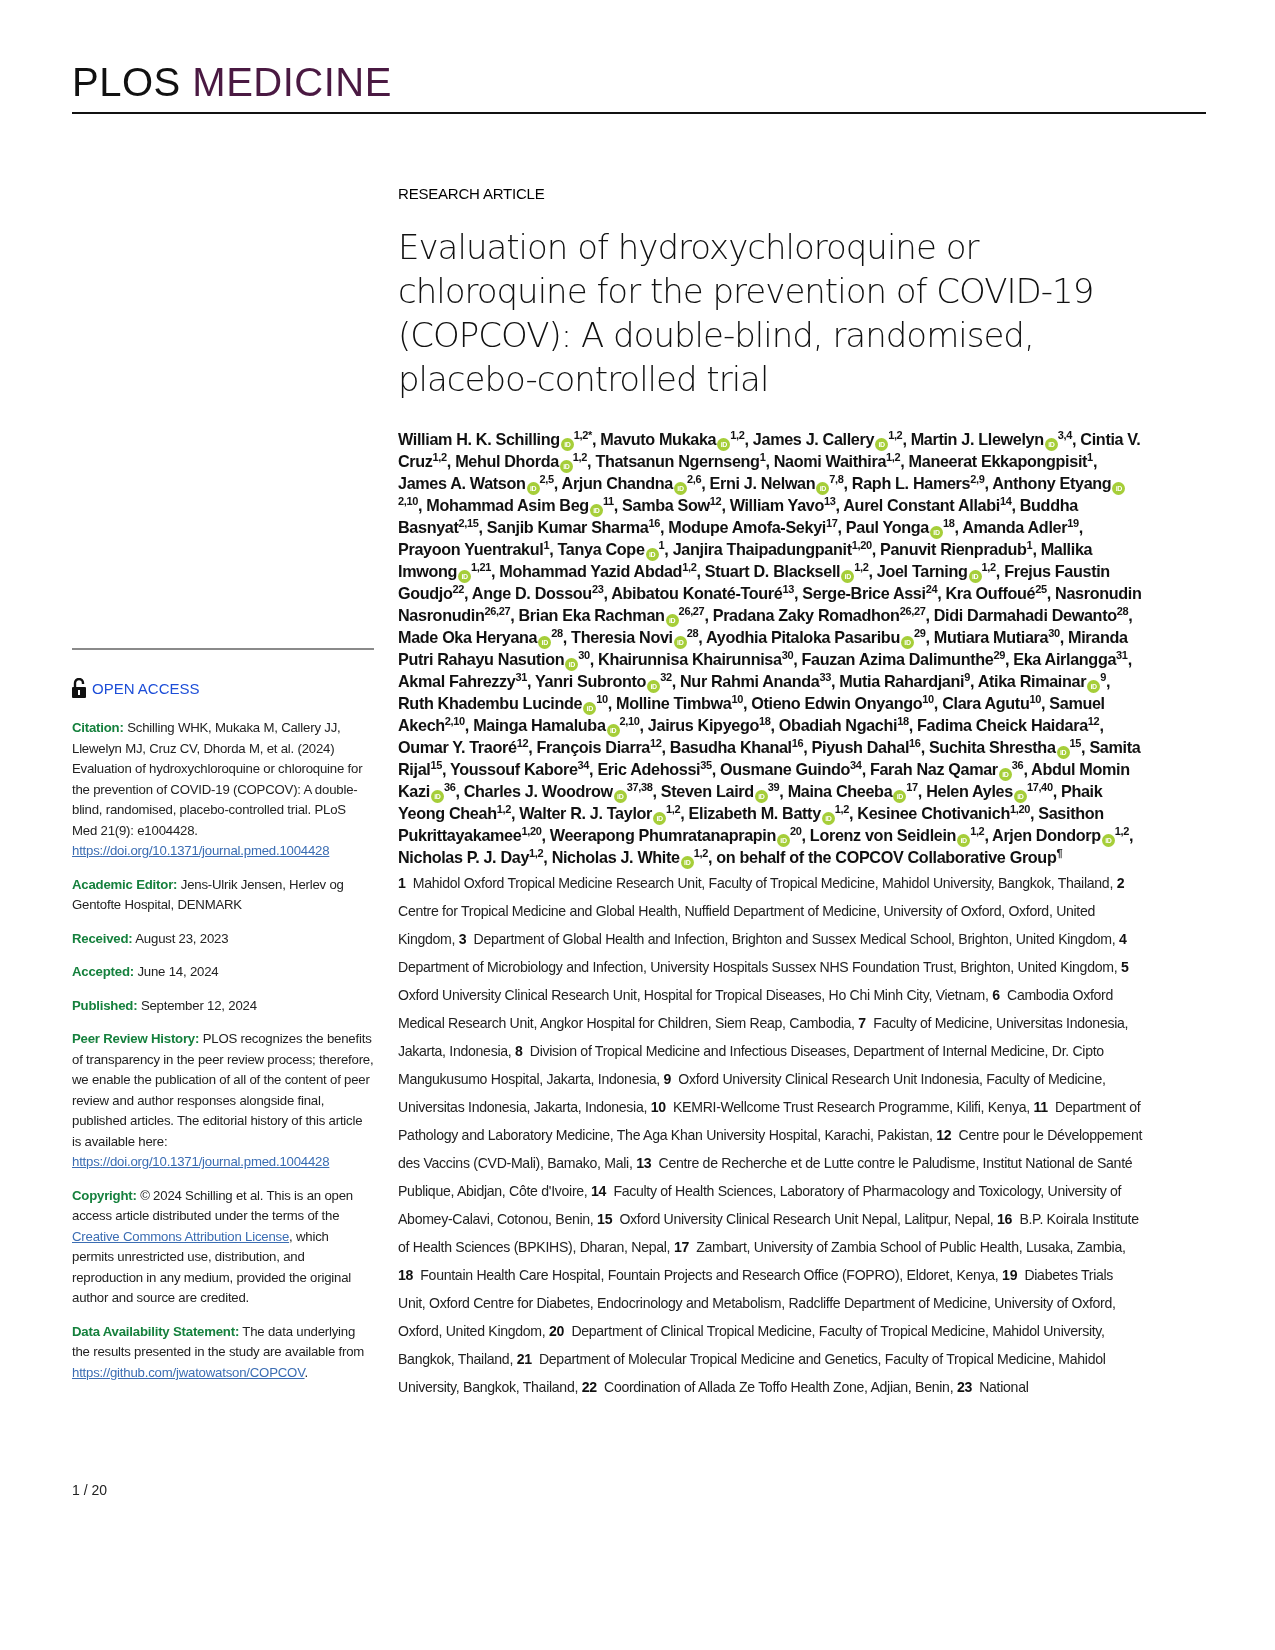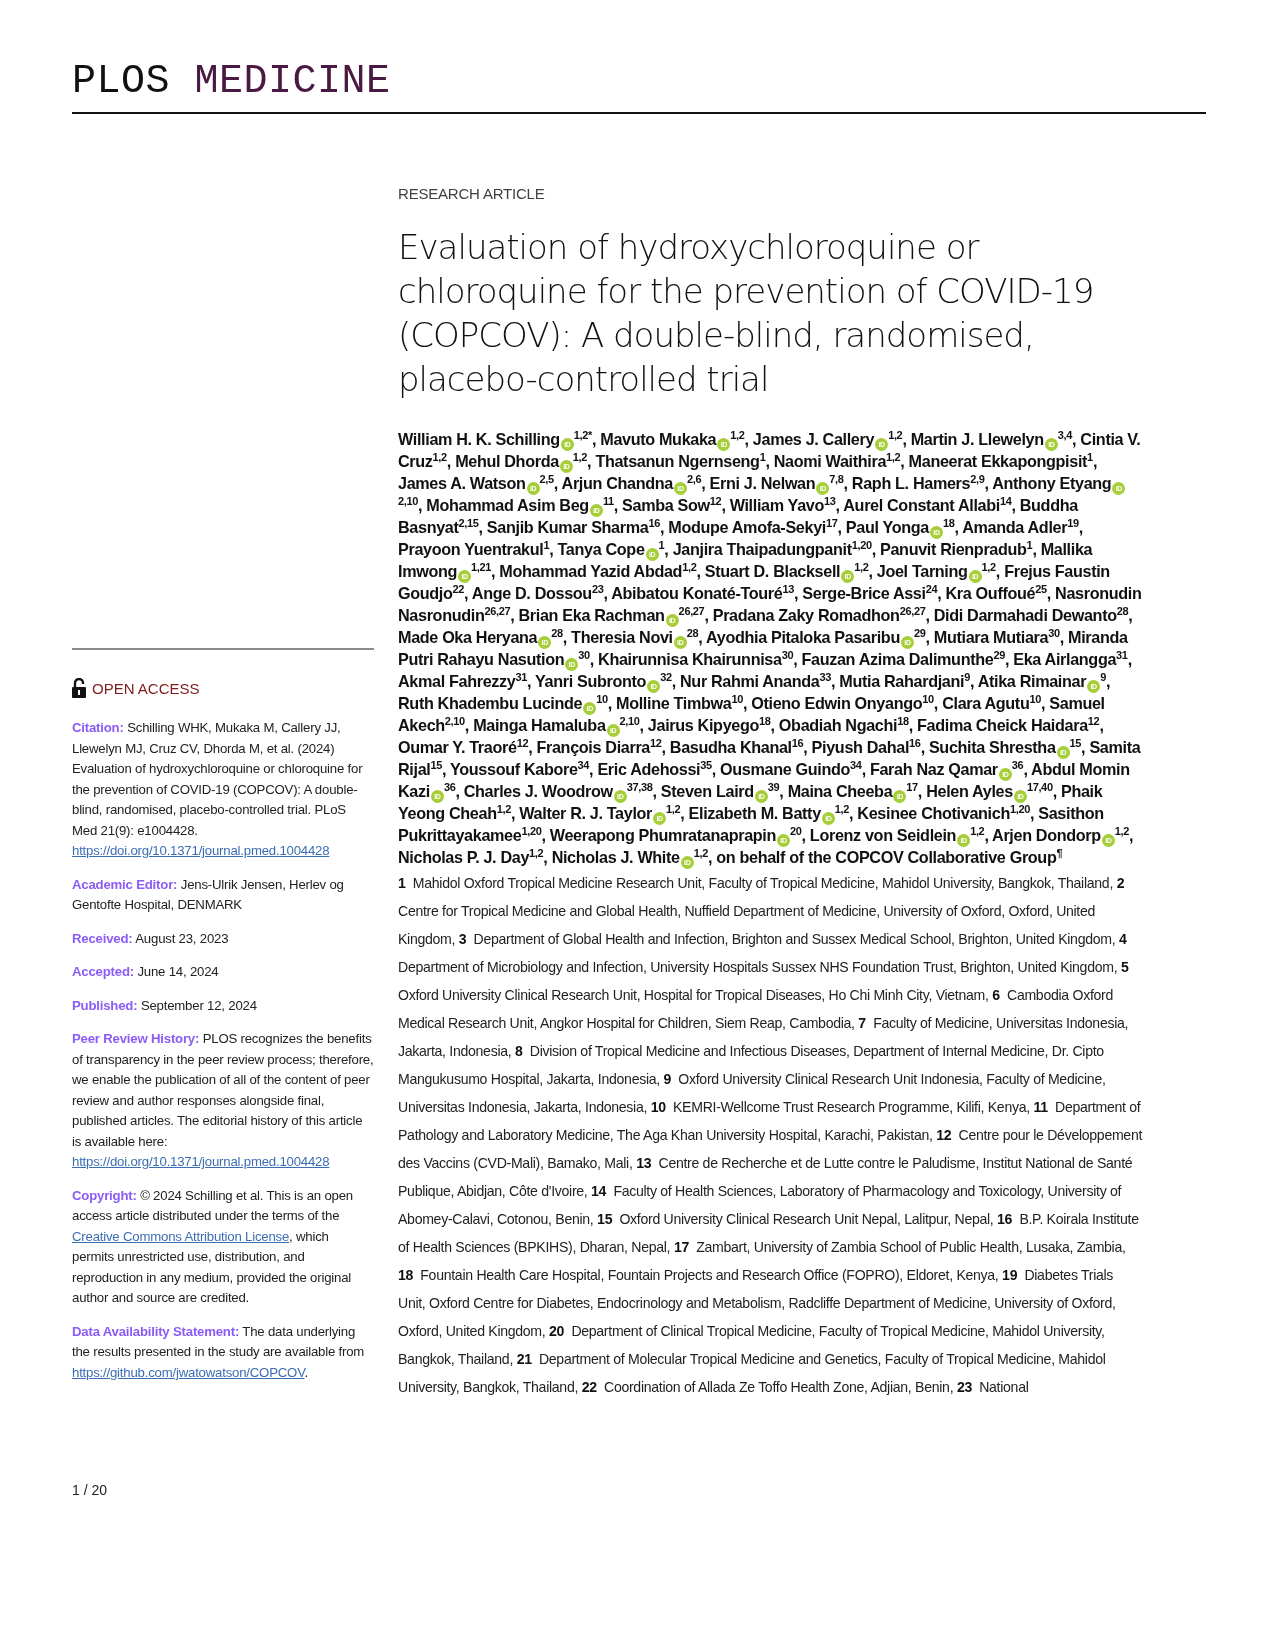--- a/index.html
+++ b/index.html
@@ -1,36 +1,36 @@
 <!DOCTYPE html>
 <html><head>
 <meta charset="utf-8">
 <style>
   html, body { margin: 0; padding: 0; background: #ffffff; }
   body { width: 1275px; height: 1650px; position: relative; overflow: hidden; font-family: "Liberation Sans", sans-serif; color: #111; }
 
-  .masthead { position: absolute; left: 72px; top: 58px; font-family: Liberation Mono, monospace; font-size: 40px; letter-spacing: 0.5px; line-height: 48px; }
+  .masthead { position: absolute; left: 72px; top: 58px; font-family: Liberation Sans, sans-serif; font-size: 40px; letter-spacing: 0.5px; line-height: 48px; }
   .masthead .plos { color: #111; font-weight: 400; }
   .masthead .journal { color: #4a1942; font-weight: 400; }
   .masthead-rule { position: absolute; left: 72px; top: 112px; width: 1134px; height: 2px; background: #111; }
 
   .sidebar { position: absolute; left: 72px; top: 478px; width: 302px; }
   .crossmark { width: 112px; height: 112px; border: 1px solid #bdbdbd; border-radius: 4px; background: linear-gradient(#f6f6f6, #dedede); position: relative; box-sizing: border-box; }
   .crossmark svg { position: absolute; left: 26px; top: 14px; }
   .crossmark .cm-text { position: absolute; left: 0; right: 0; top: 68px; text-align: center; font-size: 15px; line-height: 16px; color: #555; }
   .sidebar-rule { position: absolute; top: 170px; left: 0; width: 302px; height: 2px; background: #8a8a8a; }
-  .oa { position: absolute; top: 200px; left: 0; display: flex; align-items: center; font-size: 15px; color: #7f1d1d; }
+  .oa { position: absolute; top: 200px; left: 0; display: flex; align-items: center; font-size: 15px; color: #1d4ed8; }
   .oa svg { margin-right: 6px; }
   .meta { position: absolute; top: 240px; left: 0; width: 302px; font-family: "Liberation Sans", sans-serif; font-size: 13.2px; line-height: 20.5px; color: #222; letter-spacing: -0.2px; }
   .meta p { margin: 0 0 13px 0; }
-  .meta b { font-weight: 700; color: #8b5cf6; }
+  .meta b { font-weight: 700; color: #15803d; }
   .meta a { color: #3b6db3; text-decoration: underline; }
 
   .main { position: absolute; left: 398px; top: 185px; width: 745px; }
-  .article-type { font-size: 15px; color: #404040; letter-spacing: -0.2px; }
+  .article-type { font-size: 15px; color: #000000; letter-spacing: -0.2px; }
   .title { font-family: "DejaVu Sans", sans-serif; font-size: 34px; line-height: 44px; color: #111; font-weight: 300; letter-spacing: -1px; width: 740px; }
   .authors { margin-top: 28px; font-size: 16.2px; line-height: 21.8px; font-weight: 700; color: #111; letter-spacing: -0.35px; }
   .authors sup { font-size: 11px; line-height: 0; }
   .orcid { display: inline-block; width: 13px; height: 13px; border-radius: 50%; background: #a6ce39; color: #fff; font-size: 7px; line-height: 13px; text-align: center; font-weight: 700; vertical-align: -2px; margin-left: 1px; }
   .affiliations { font-size: 14.1px; line-height: 28px; color: #222; letter-spacing: -0.3px; }
   .affiliations b { color: #111; }
 
   .footer { position: absolute; left: 72px; top: 1482px; width: 1070px; font-size: 14px; color: #222; display: flex; justify-content: space-between; }
   .footer a { color: #3b6db3; text-decoration: underline; }
 </style>

